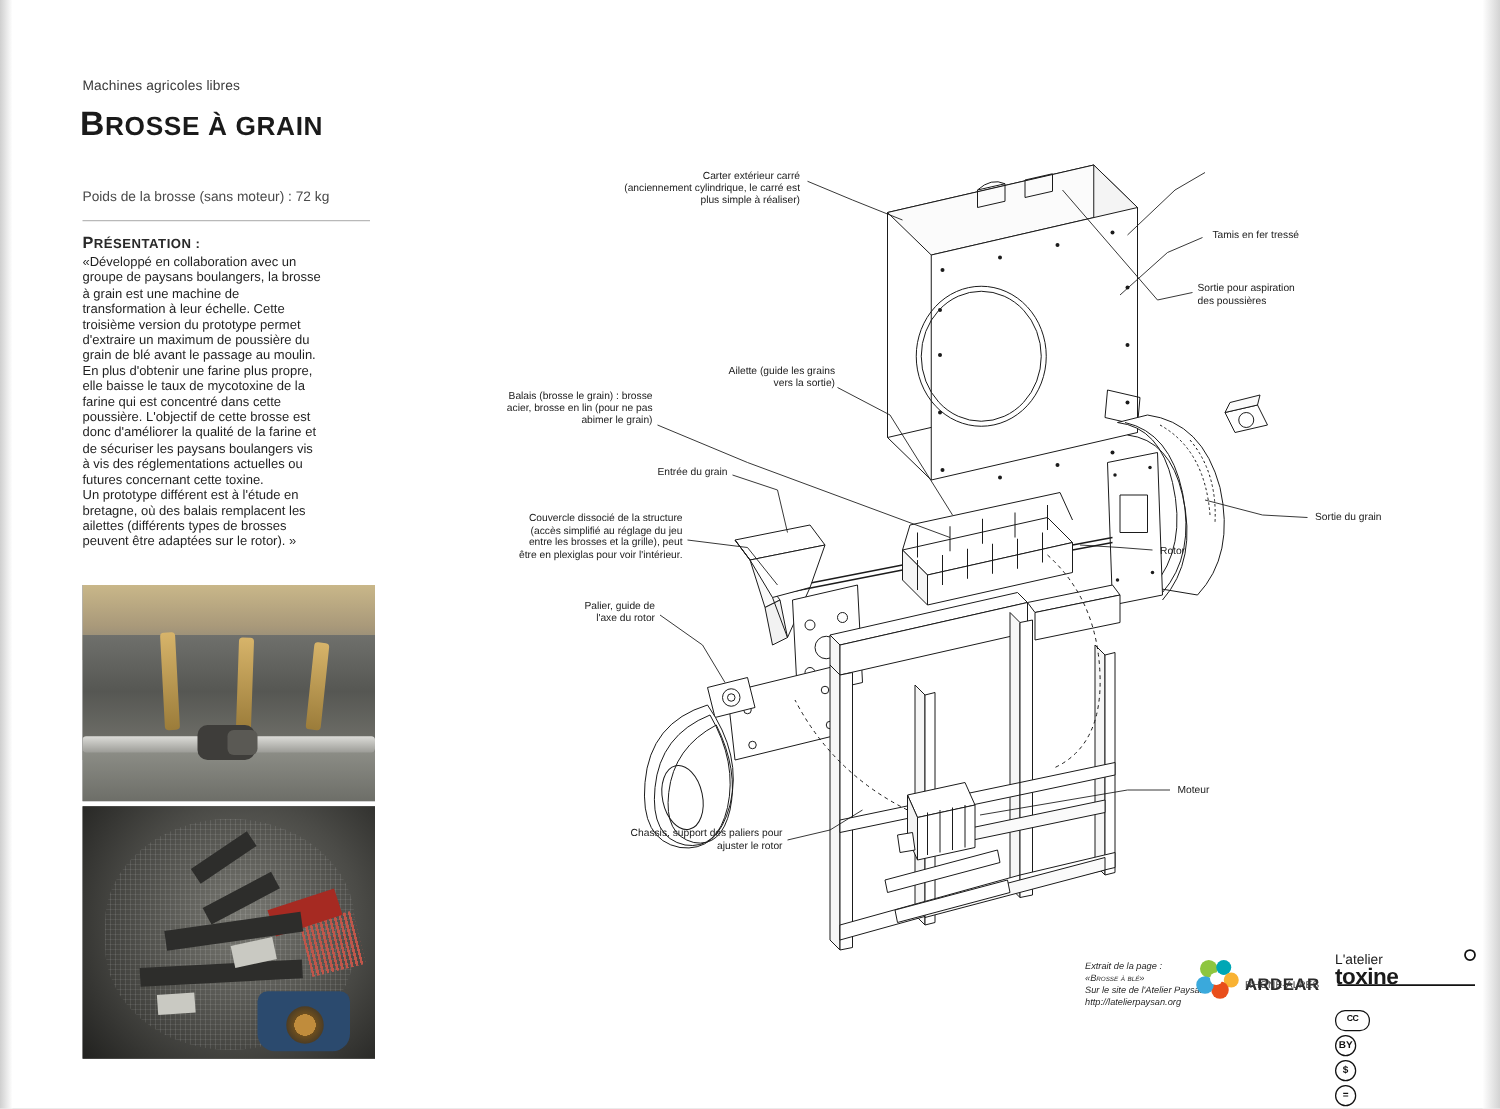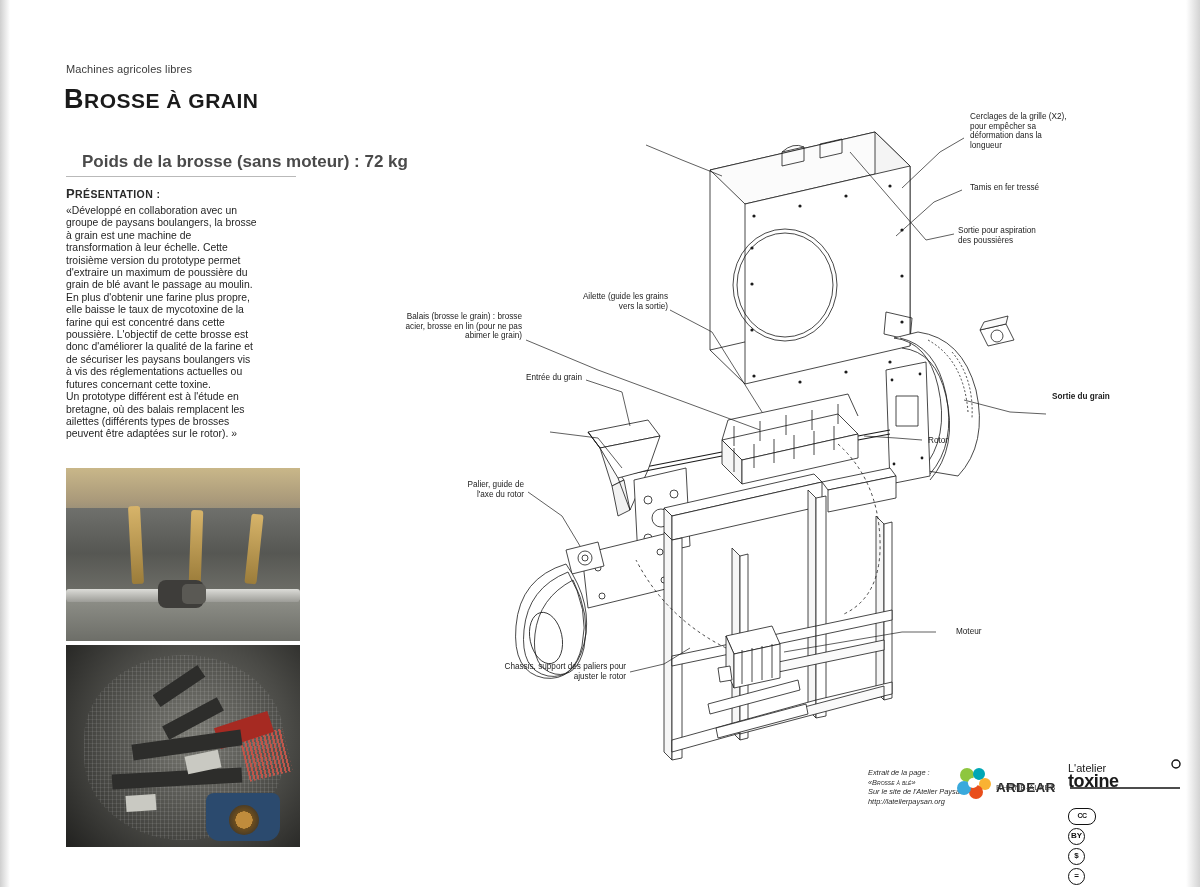--- a/index.html
+++ b/index.html
@@ -21,21 +21,21 @@
   
   .kicker{
     position:absolute;left:66px;top:63px;font-size:11px;color:#3a3a3a;letter-spacing:.1px;
   }
   .title{
     position:absolute;left:64px;top:84px;font-size:27px;color:#1a1a1a;
     letter-spacing:.5px;font-weight:bold;
   }
   .title .sc{font-size:21px;text-align:right;}
   .weight{
-    position:absolute;left:66px;top:152px;font-size:17px;color:#4a4a4a;font-weight:700;margin-left:16px;
+    position:absolute;left:66px;top:152px;font-size:11px;color:#4a4a4a;font-weight:400;
   }
   .rule{
     position:absolute;left:66px;top:176px;width:230px;height:1px;background:#b9b9b9;
   }
   .sectitle{
     position:absolute;left:66px;top:186px;font-size:13px;color:#2a2a2a;font-weight:bold;
     letter-spacing:.4px;
   }
   .sectitle .sc{font-size:10.5px;}
   .body-text{
@@ -355,40 +355,43 @@
 
           <path d="M716,374 L680,372 L634,360"></path>
 
           <path d="M592,400 L566,398 L534,396"></path>
 
           <path d="M606,592 L572,592 L454,612"></path>
         </g>
       </g>
     </svg>
 
-    <div class="ann l" style="left:640px;top:72px;width:130px;white-space:pre-line;">Cerclages de la grille (X2),
-pour empêcher sa
-déformation dans la
-longueur</div>
+    <div class="ann r" style="left:110px;top:96px;width:200px;white-space:pre-line;">Carter extérieur carré
+(anciennement cylindrique, le carré est
+plus simple à réaliser)</div>
     <div class="ann l" style="left:640px;top:143px;width:130px;white-space:pre-line;">Tamis en fer tressé</div>
     <div class="ann l" style="left:628px;top:186px;width:130px;white-space:pre-line;">Sortie pour aspiration
 des poussières</div>
     <div class="ann r" style="left:200px;top:252px;width:138px;white-space:pre-line;">Ailette (guide les grains
 vers la sortie)</div>
     <div class="ann r" style="left:40px;top:272px;width:152px;white-space:pre-line;">Balais (brosse le grain) : brosse
 acier, brosse en lin (pour ne pas
 abimer le grain)</div>
     <div class="ann r" style="left:150px;top:333px;width:102px;white-space:pre-line;">Entrée du grain</div>
+    <div class="ann r" style="left:50px;top:370px;width:166px;white-space:pre-line;">Couvercle dissocié de la structure
+(accès simplifié au réglage du jeu
+entre les brosses et la grille), peut
+être en plexiglas pour voir l'intérieur.</div>
     <div class="ann r" style="left:86px;top:440px;width:108px;white-space:pre-line;">Palier, guide de
 l'axe du rotor</div>
     <div class="ann r" style="left:140px;top:622px;width:156px;white-space:pre-line;">Chassis, support des paliers pour
 ajuster le rotor</div>
-    <div class="ann l" style="left:722px;top:352px;width:110px;white-space:pre-line;font-weight:bold;">Sortie du grain</div>
+    <div class="ann l" style="left:722px;top:369px;width:110px;white-space:pre-line;">Sortie du grain</div>
     <div class="ann l" style="left:598px;top:396px;width:60px;white-space:pre-line;">Rotor</div>
-    <div class="ann l" style="left:626px;top:587px;width:60px;white-space:pre-line;">Moteur</div>
+    <div class="ann l" style="left:612px;top:587px;width:60px;white-space:pre-line;">Moteur</div>
   </div>
 
   <div class="footer">
     <div class="foot-text">
       <div>Extrait de la page :</div>
       <div class="sc">«Brosse à blé»</div>
       <div>Sur le site de l'Atelier Paysan</div>
       <div>http://latelierpaysan.org</div>
     </div>
 

